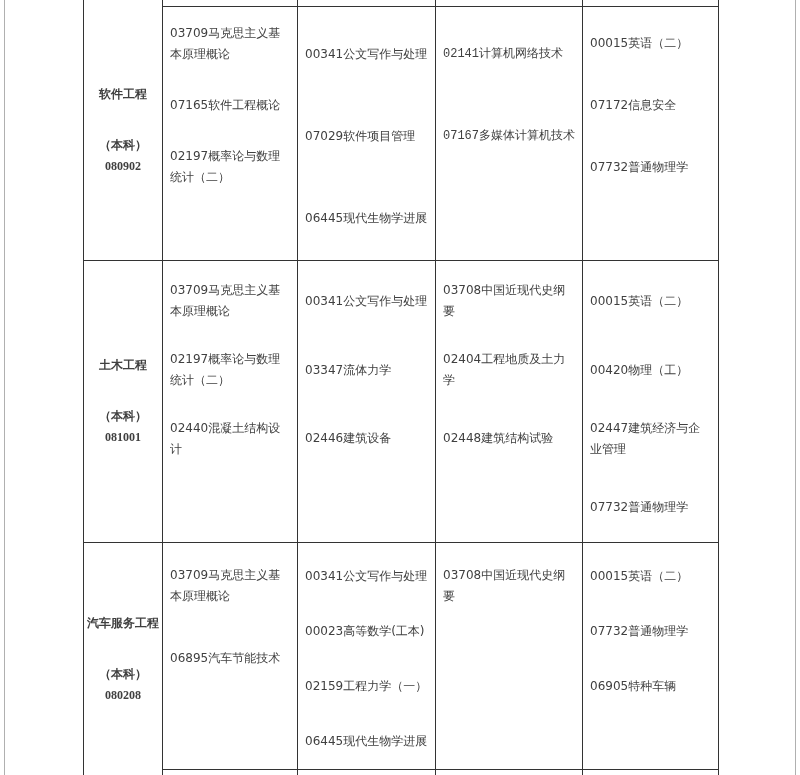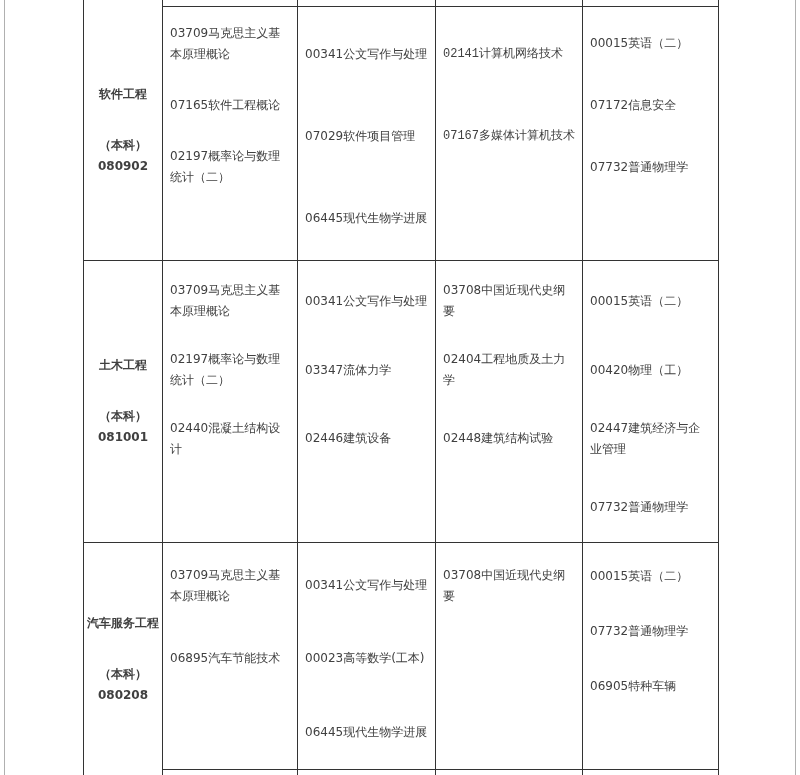--- a/index.html
+++ b/index.html
@@ -26,21 +26,21 @@
   }
   .cell {
     box-sizing: border-box;
     border-right: 1px solid #333333;
     border-bottom: 1px solid #333333;
     display: flex; flex-direction: column;
     padding-top: 6px;
     overflow: hidden;
   }
   .cell.no-bb { border-bottom: none; }
-  .cell.bl    { border-left: 1px solid #333333; }
+  .cell.bl    { border-left: 1px solid #333333; font-family: Liberation Serif, serif; }
   .cell.partial { padding: 0; }
 
   .slot {
     flex: 1 1 0;
     display: flex; align-items: center;
     min-height: 0;
   }
   .course {
     line-height: 21px;
     padding: 0 6px 0 7px;
@@ -139,20 +139,23 @@
       <div class="slot"></div>
     </div>
     <div class="cell " style="grid-area: 4 / 3 / 5;">
       <div class="slot">
         <div class="course">00341公文写作与处理</div>
       </div>
       <div class="slot">
         <div class="course">00023高等数学(工本)</div>
       </div>
       <div class="slot">
+        <div class="course">02159工程力学（一）</div>
+      </div>
+      <div class="slot">
         <div class="course">06445现代生物学进展</div>
       </div>
     </div>
     <div class="cell partial no-bb" style="grid-area: 5 / 3 / 6;"></div>
     <div class="cell partial" style="grid-area: 1 / 4 / 2;"></div>
     <div class="cell " style="grid-area: 2 / 4 / 3; font-family: Liberation Mono, monospace;">
       <div class="slot">
         <div class="course">02141计算机网络技术</div>
       </div>
       <div class="slot">

